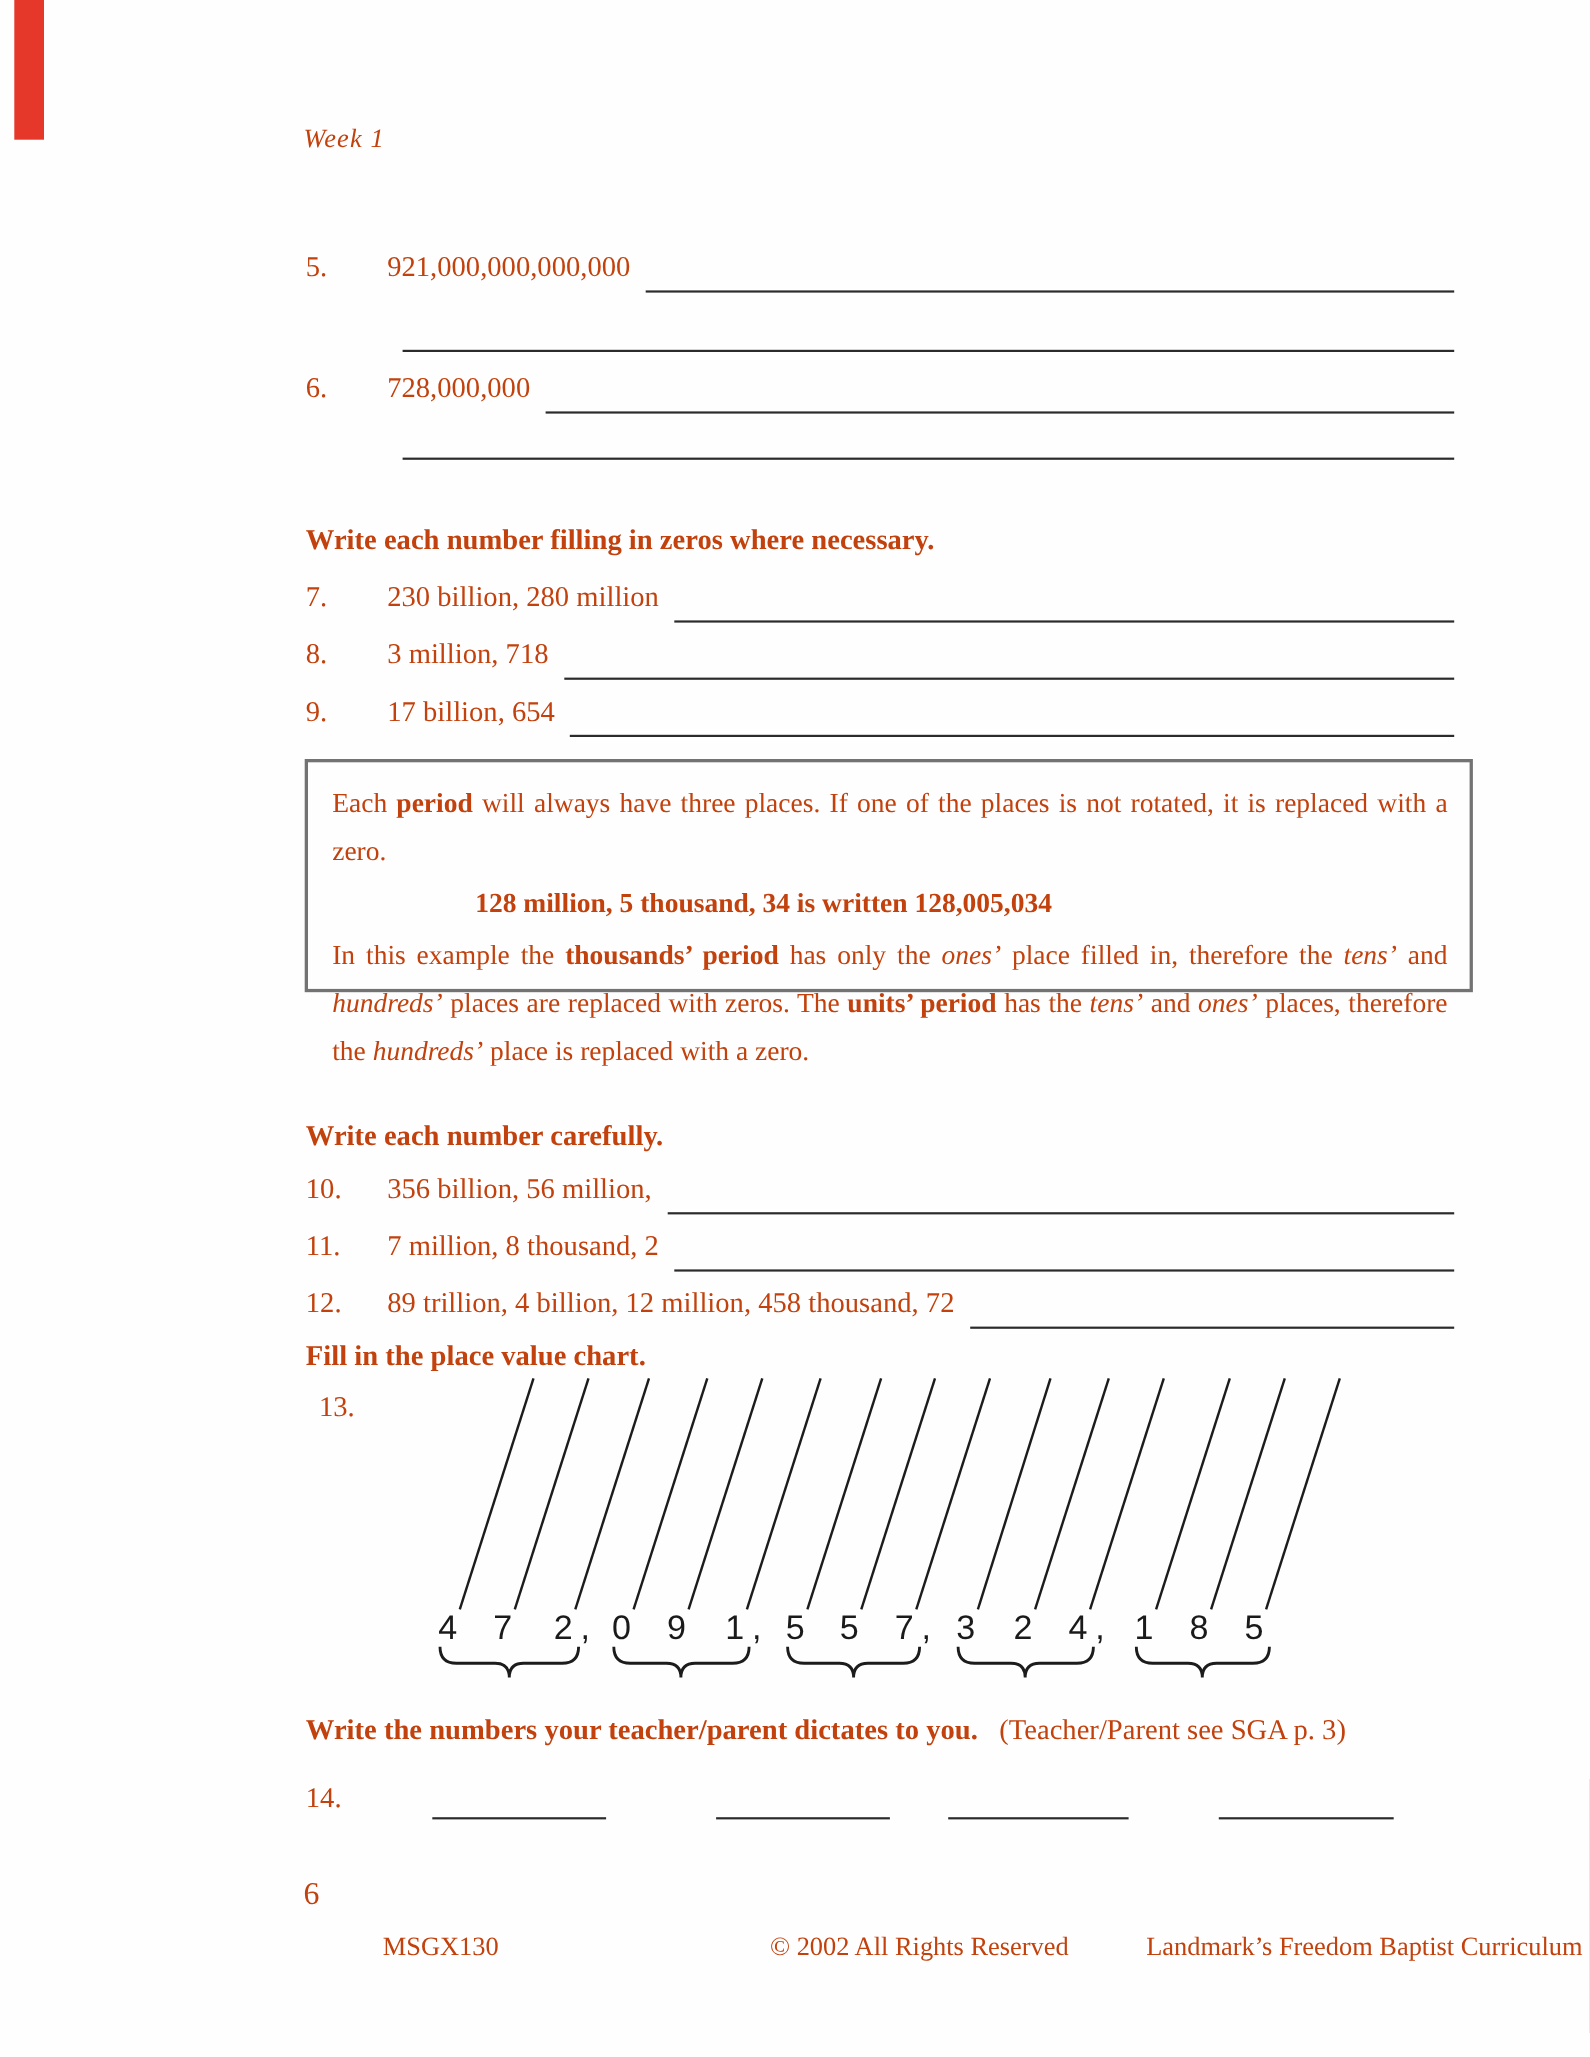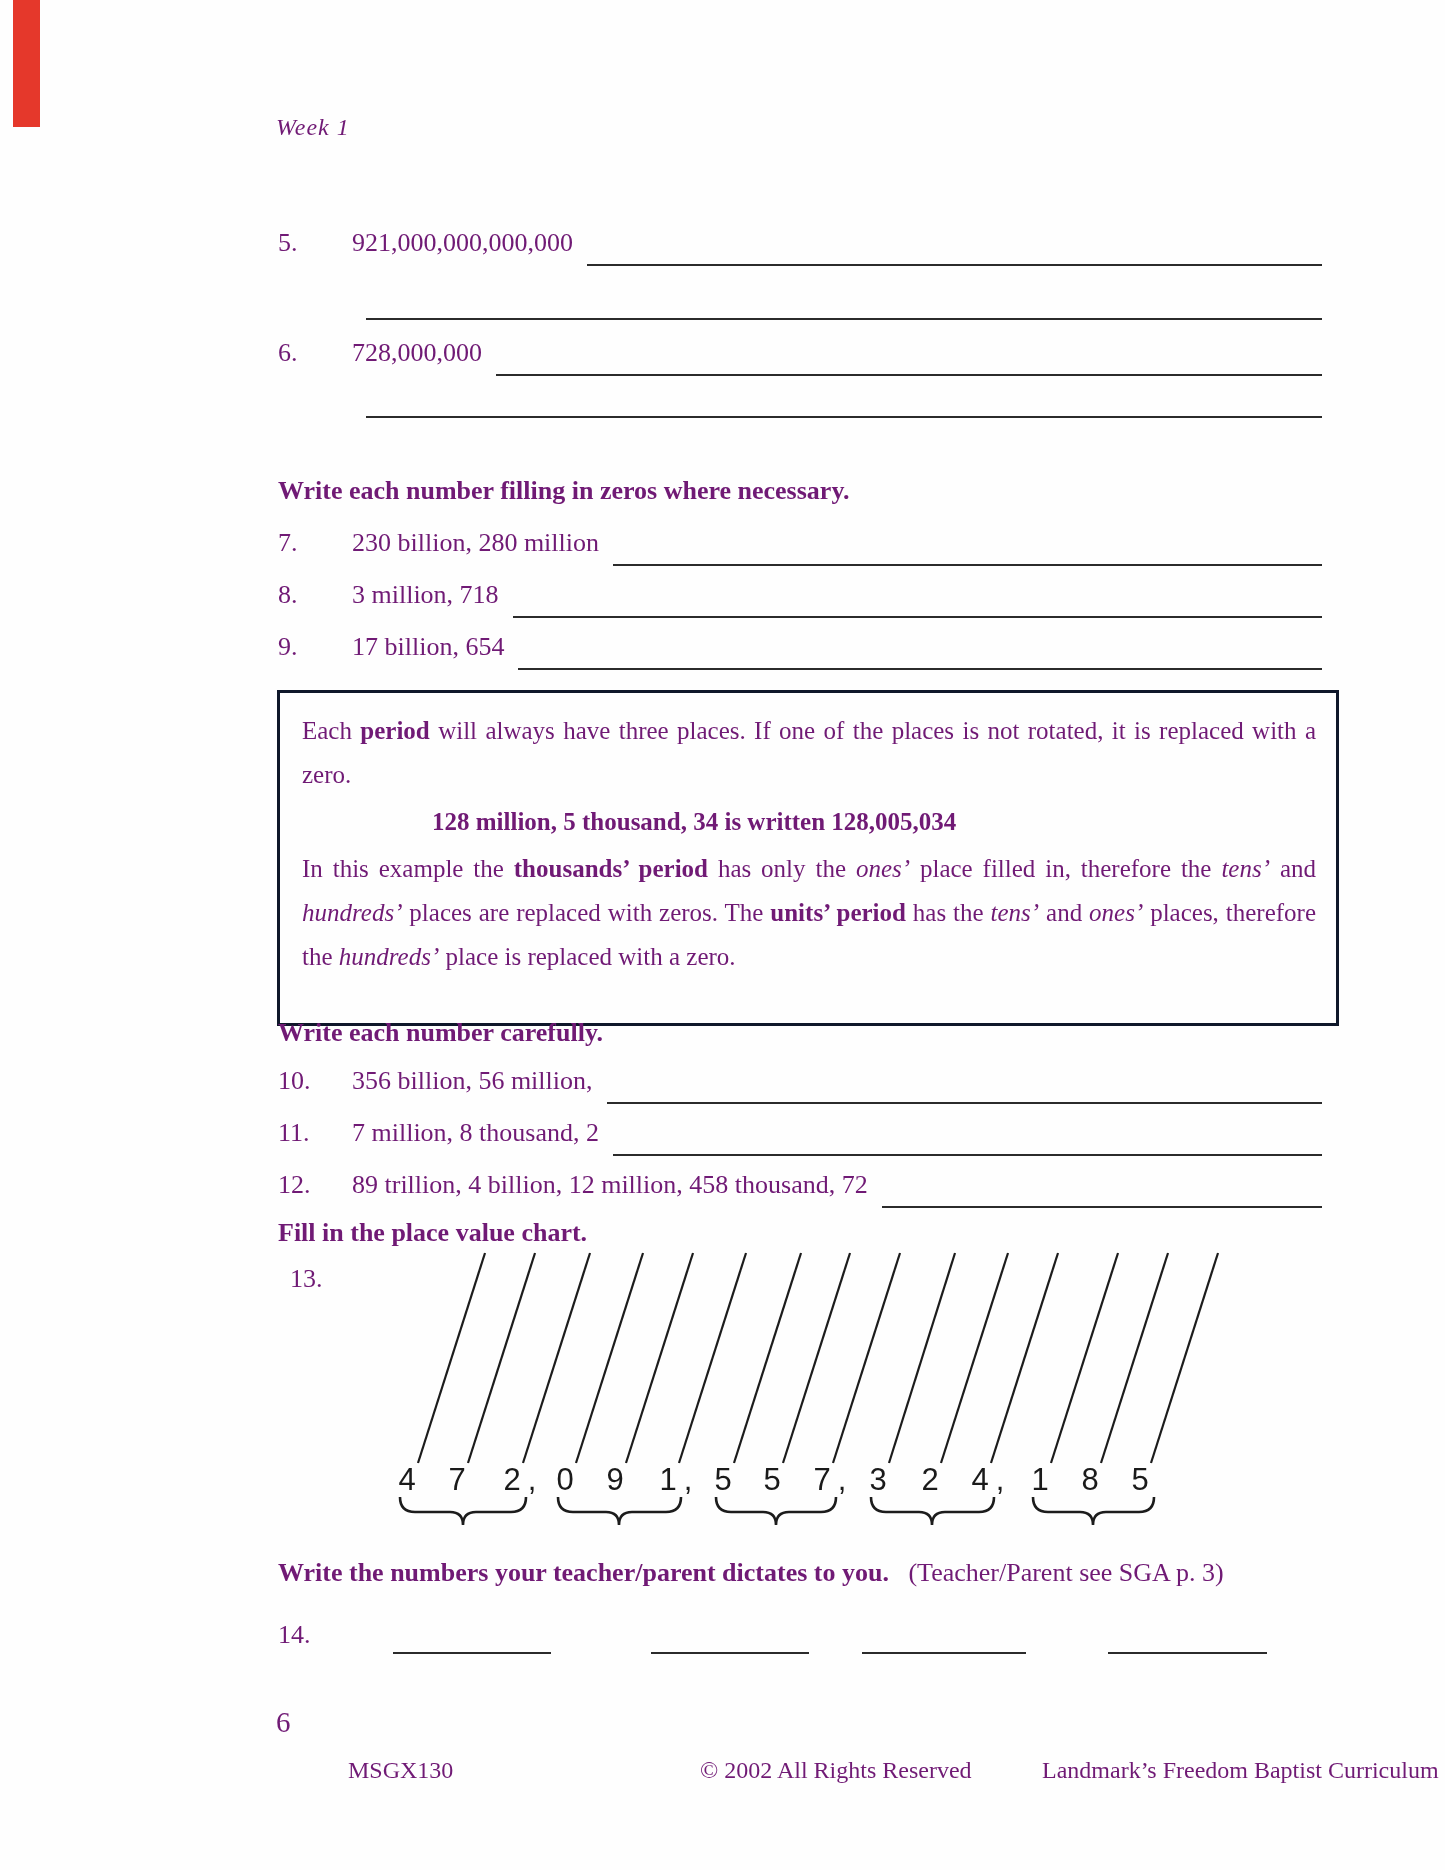--- a/index.html
+++ b/index.html
@@ -2,36 +2,36 @@
 <html><head>
 <meta charset="utf-8">
 <style>
   html,body{margin:0;padding:0;background:#d8d8d8;}
   .page{
     position:relative;
     width:1445px;height:1870px;
     margin:0 auto;
     background:#fefefe;
     overflow:hidden;
-    color:#701a75;
+    color:#c2410c;
     font-family:"Liberation Serif","DejaVu Serif",serif;
     font-size:25px;
   }
   .red-mark{position:absolute;left:13px;top:0;width:27px;height:127px;background:#e5382b;}
   .week{position:absolute;left:276px;top:114px;font-style:italic;font-size:24px;letter-spacing:1px;}
   .qrow{position:absolute;left:278px;right:123px;display:flex;align-items:flex-start;height:42px;font-size:26px;}
   .qnum{width:74px;flex:none;}
   .qtext{flex:none;white-space:nowrap;}
   .qline{flex:1;height:36px;border-bottom:2px solid #2b2b2b;margin-left:14px;min-width:40px;}
   .rule{position:absolute;height:0;border-bottom:2px solid #2b2b2b;}
   .h{position:absolute;left:278px;font-weight:700;font-size:26px;white-space:nowrap;}
   .h .normal{font-weight:400;}
   .infobox{
-    position:absolute;left:277px;top:690px;width:1062px;height:336px;
-    box-sizing:border-box;border:3px solid #0f172a;
+    position:absolute;left:277px;top:690px;width:1062px;height:212px;
+    box-sizing:border-box;border:3px solid #737373;
     padding:16px 20px 0 22px;font-size:25px;
   }
   .infobox p{margin:0 0 2px 0;line-height:44px;text-align:justify;}
   .infobox .example{font-weight:700;text-align:left;padding-left:130px;line-height:46px;margin:2px 0;}
   .infobox .b{font-weight:700;}
   .infobox .i{font-style:italic;}
   .abs{position:absolute;}
   .chart-svg{position:absolute;left:380px;top:1243px;}
   .chart-svg text{font-family:"Liberation Sans","DejaVu Sans",sans-serif;font-size:31px;fill:#1a1a1a;}
   .footer-page{position:absolute;left:276px;top:1706px;font-size:29px;}

